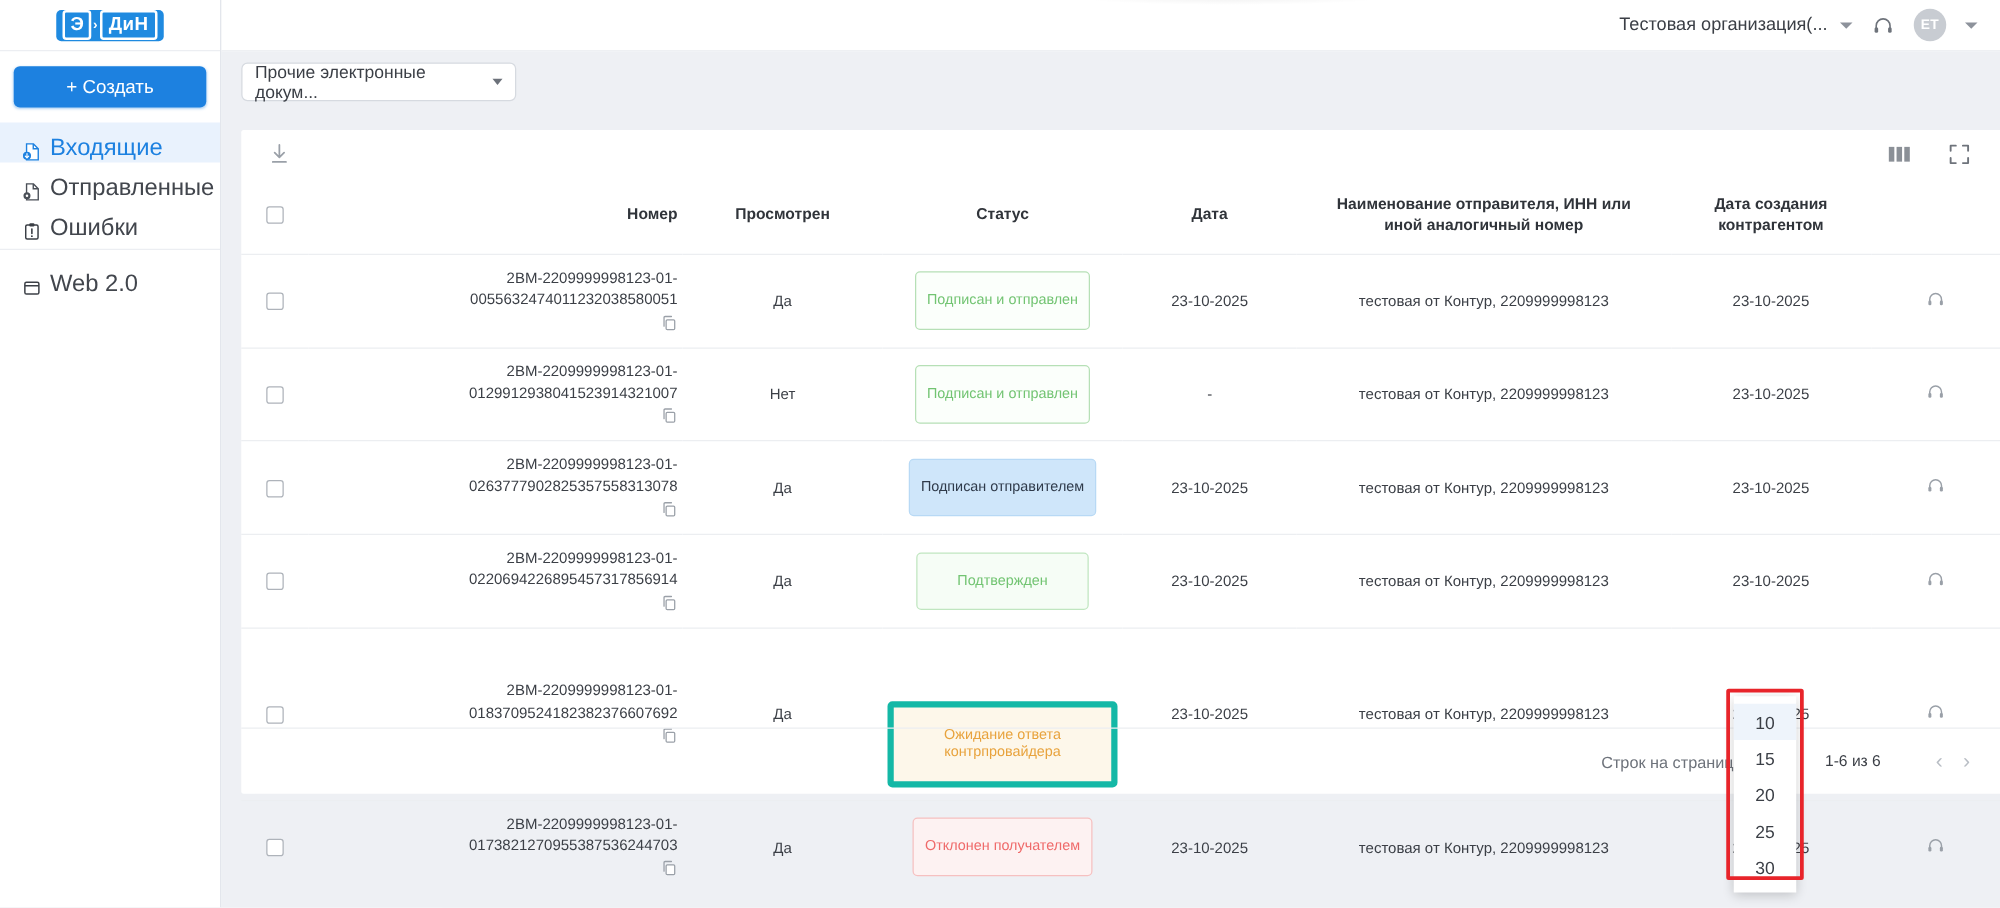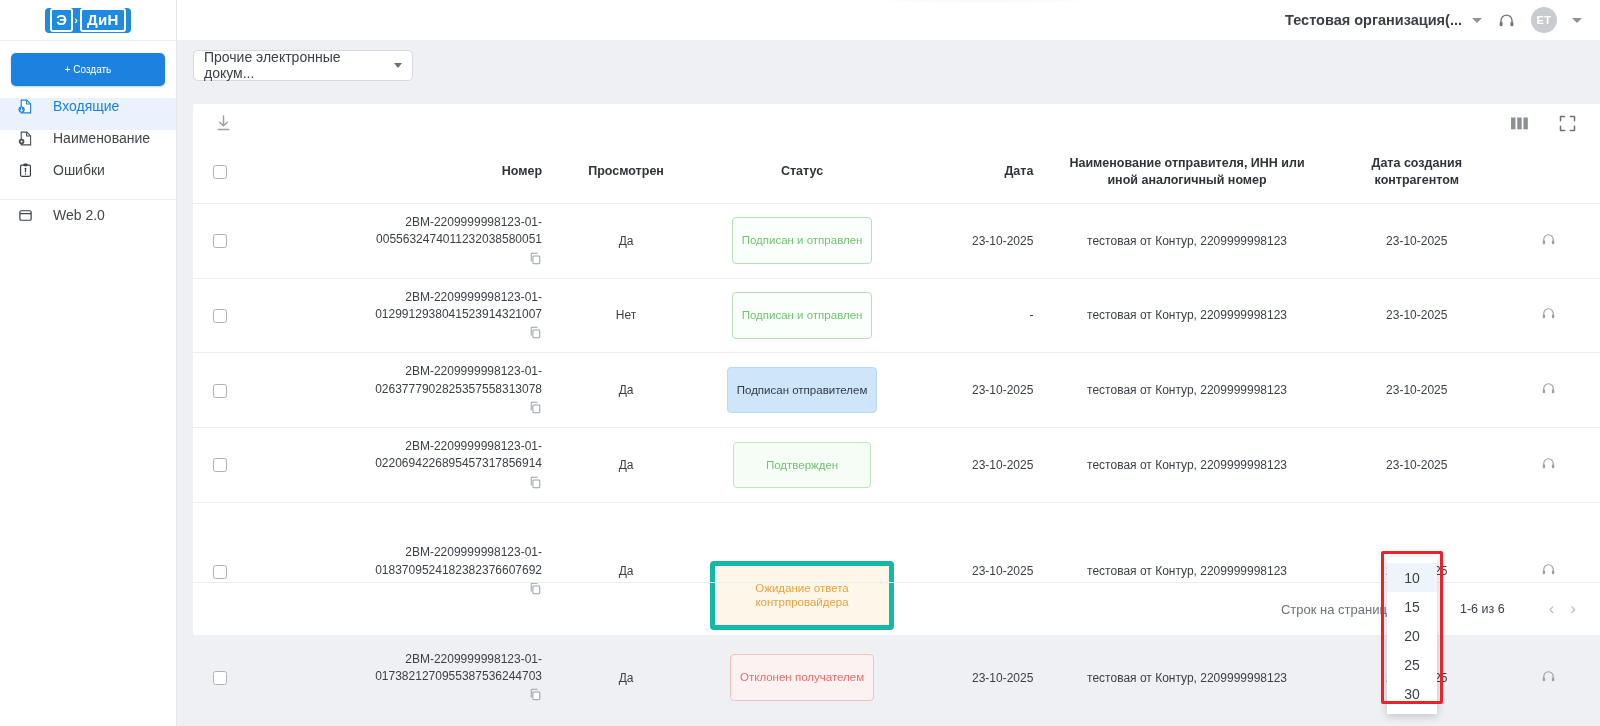--- a/index.html
+++ b/index.html
@@ -48,35 +48,35 @@
   .logo .chev {
     color: #ffffff; font-size: 11px; margin-left: 1px; margin-right: -3px;
     font-weight: bold;
   }
   .create-btn {
     margin: 12px 11px 10px 11px;
     height: 33px;
     background: #1d81e0;
     border-radius: 5px;
     color: #fff;
-    font-size: 10px;
+    font-size: 15px;
     display: flex; align-items: center; justify-content: center;
     cursor: pointer;
     box-shadow: 0 1px 2px rgba(29,129,224,.35);
   }
   .nav-group { padding: 2px 0 6px 0; }
   .nav-sep { height: 1px; background: #eceef2; margin: 5px 0 7px 0; }
   .nav-item {
-    display: flex; align-items: flex-start;
+    display: flex; align-items: flex-end;
     height: 32px;
     padding-left: 17px;
-    font-size: 14px;
+    font-size: 19px;
     color: #42464d;
     cursor: pointer;
-    gap: 19px;
+    gap: 6px;
   }
   .nav-item.active { background: #e9f2fd; color: #1d81e0; }
   .nav-item.active .nv-ic svg { stroke: #1d81e0; }
   .nv-ic { width: 17px; height: 17px; display:inline-flex; align-items:center; justify-content:center; flex:0 0 17px;}
   .nv-ic svg { display: block; }
 
   
   .main { flex: 1; height: 726px; position: relative; }
 
   .topbar {
@@ -84,21 +84,20 @@
     background: #ffffff;
     display: flex; align-items: center; justify-content: flex-end;
     padding-right: 18px;
     gap: 15px;
     border-bottom: 1px solid #eef0f3;
   }
   .org {
     display: flex; align-items: center; gap: 10px;
     font-size: 14.5px; color: #3b3f46;
     cursor: pointer;
-    font-weight: bold;
   }
   .chev-d {
     width: 0; height: 0;
     border-left: 5px solid transparent;
     border-right: 5px solid transparent;
     border-top: 5px solid #8d929b;
   }
   .hp-icon { cursor: pointer; display:inline-flex; }
   .avatar {
     width: 26px; height: 26px; border-radius: 50%;
@@ -184,21 +183,21 @@
   td {
     font-size: 12px; color: #3b3f46;
     padding: 10px 4px; text-align: center;
     border-top: 1px solid #eceef1;
     vertical-align: middle;
   }
   .c-chk   { width: 52px; text-align: center; }
   .c-num   { width: 290px; text-align: right; padding-left: 6px; }
   .c-view  { width: 155px; }
   .c-stat  { width: 186px; }
-  .c-date  { width: 135px; text-align: right; }
+  .c-date  { width: 135px; }
   .c-send  { width: 290px; }
   .c-cdate { width: 155px; }
   .c-act   { width: 100px; }
 
   .chk {
     width: 14px; height: 14px;
     border: 1.3px solid #aeb3ba; border-radius: 2.5px;
     display: inline-block; background: #fff;
     cursor: pointer; vertical-align: middle;
   }
@@ -298,21 +297,21 @@
 
       <div class="nav-item">
         <span class="nv-ic">
           <svg width="17" height="17" viewBox="0 0 20 20" fill="none">
             <path d="M5 2.5h6.5L16 7v10.5H5z" stroke="#4a4f57" stroke-width="1.3" fill="#fff"></path>
             <path d="M11.3 2.6V7H16" stroke="#4a4f57" stroke-width="1.3"></path>
             <circle cx="5.4" cy="13.6" r="3.3" fill="#4a4f57"></circle>
             <circle cx="5.4" cy="13.6" r="1.2" fill="#fff"></circle>
           </svg>
         </span>
-        <span>Наименование</span>
+        <span>Отправленные</span>
       </div>
 
       <div class="nav-item">
         <span class="nv-ic">
           <svg width="17" height="17" viewBox="0 0 20 20" fill="none">
             <rect x="4.2" y="3.6" width="11.6" height="13.2" rx="1.4" stroke="#3b3f46" stroke-width="1.4"></rect>
             <rect x="7.6" y="1.9" width="4.8" height="3" rx="1" fill="#3b3f46"></rect>
             <path d="M10 7.4v4.2" stroke="#3b3f46" stroke-width="1.5" stroke-linecap="round"></path>
             <circle cx="10" cy="14" r="0.9" fill="#3b3f46"></circle>
           </svg>

